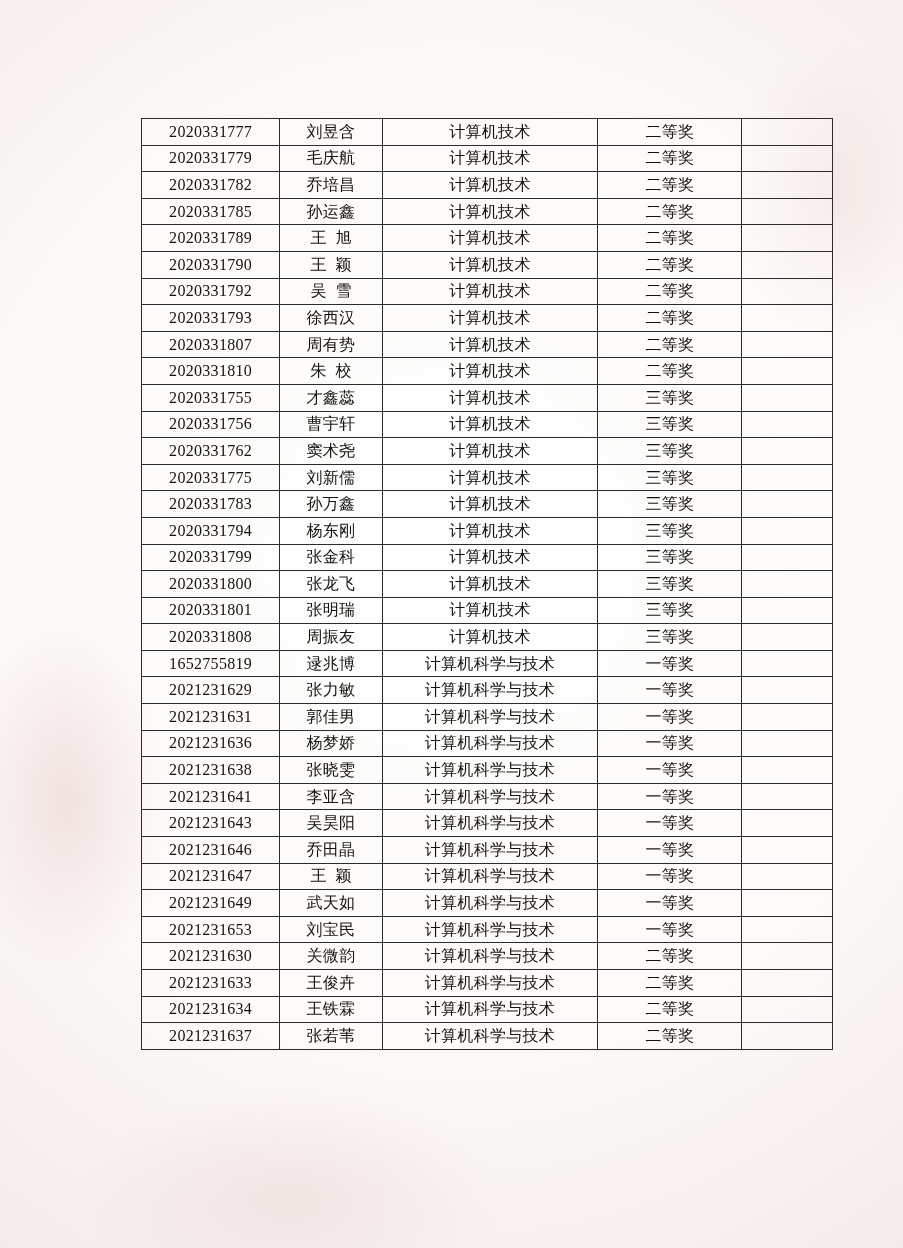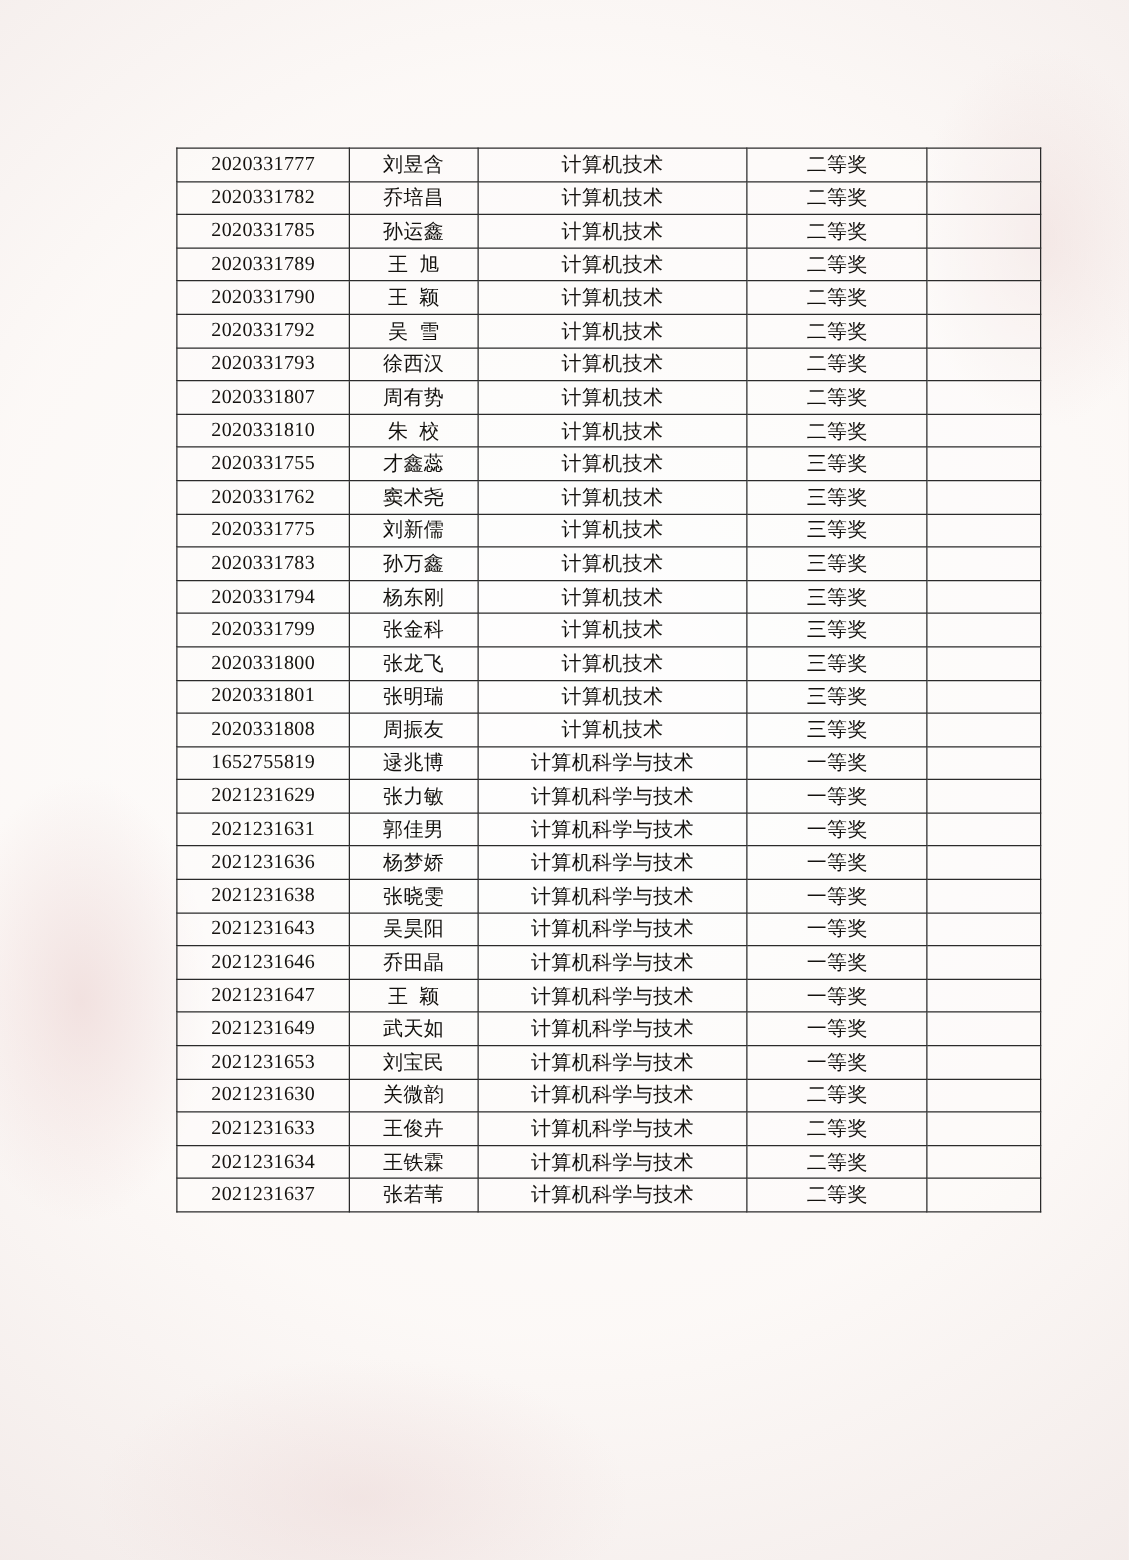--- a/index.html
+++ b/index.html
@@ -88,20 +88,27 @@
 <table class="doc-table">
   <tbody id="table-body">
       <tr>
         <td class="col-id">2020331777</td>
         <td class="col-name">刘昱含</td>
         <td class="col-major">计算机技术</td>
         <td class="col-award">二等奖</td>
         <td class="col-blank"></td>
       </tr>
       <tr>
+        <td class="col-id">2020331779</td>
+        <td class="col-name">毛庆航</td>
+        <td class="col-major">计算机技术</td>
+        <td class="col-award">二等奖</td>
+        <td class="col-blank"></td>
+      </tr>
+      <tr>
         <td class="col-id">2020331782</td>
         <td class="col-name">乔培昌</td>
         <td class="col-major">计算机技术</td>
         <td class="col-award">二等奖</td>
         <td class="col-blank"></td>
       </tr>
       <tr>
         <td class="col-id">2020331785</td>
         <td class="col-name">孙运鑫</td>
         <td class="col-major">计算机技术</td>
@@ -151,20 +158,27 @@
         <td class="col-blank"></td>
       </tr>
       <tr>
         <td class="col-id">2020331755</td>
         <td class="col-name">才鑫蕊</td>
         <td class="col-major">计算机技术</td>
         <td class="col-award">三等奖</td>
         <td class="col-blank"></td>
       </tr>
       <tr>
+        <td class="col-id">2020331756</td>
+        <td class="col-name">曹宇轩</td>
+        <td class="col-major">计算机技术</td>
+        <td class="col-award">三等奖</td>
+        <td class="col-blank"></td>
+      </tr>
+      <tr>
         <td class="col-id">2020331762</td>
         <td class="col-name">窦术尧</td>
         <td class="col-major">计算机技术</td>
         <td class="col-award">三等奖</td>
         <td class="col-blank"></td>
       </tr>
       <tr>
         <td class="col-id">2020331775</td>
         <td class="col-name">刘新儒</td>
         <td class="col-major">计算机技术</td>
@@ -242,20 +256,27 @@
         <td class="col-blank"></td>
       </tr>
       <tr>
         <td class="col-id">2021231638</td>
         <td class="col-name">张晓雯</td>
         <td class="col-major">计算机科学与技术</td>
         <td class="col-award">一等奖</td>
         <td class="col-blank"></td>
       </tr>
       <tr>
+        <td class="col-id">2021231641</td>
+        <td class="col-name">李亚含</td>
+        <td class="col-major">计算机科学与技术</td>
+        <td class="col-award">一等奖</td>
+        <td class="col-blank"></td>
+      </tr>
+      <tr>
         <td class="col-id">2021231643</td>
         <td class="col-name">吴昊阳</td>
         <td class="col-major">计算机科学与技术</td>
         <td class="col-award">一等奖</td>
         <td class="col-blank"></td>
       </tr>
       <tr>
         <td class="col-id">2021231646</td>
         <td class="col-name">乔田晶</td>
         <td class="col-major">计算机科学与技术</td>

